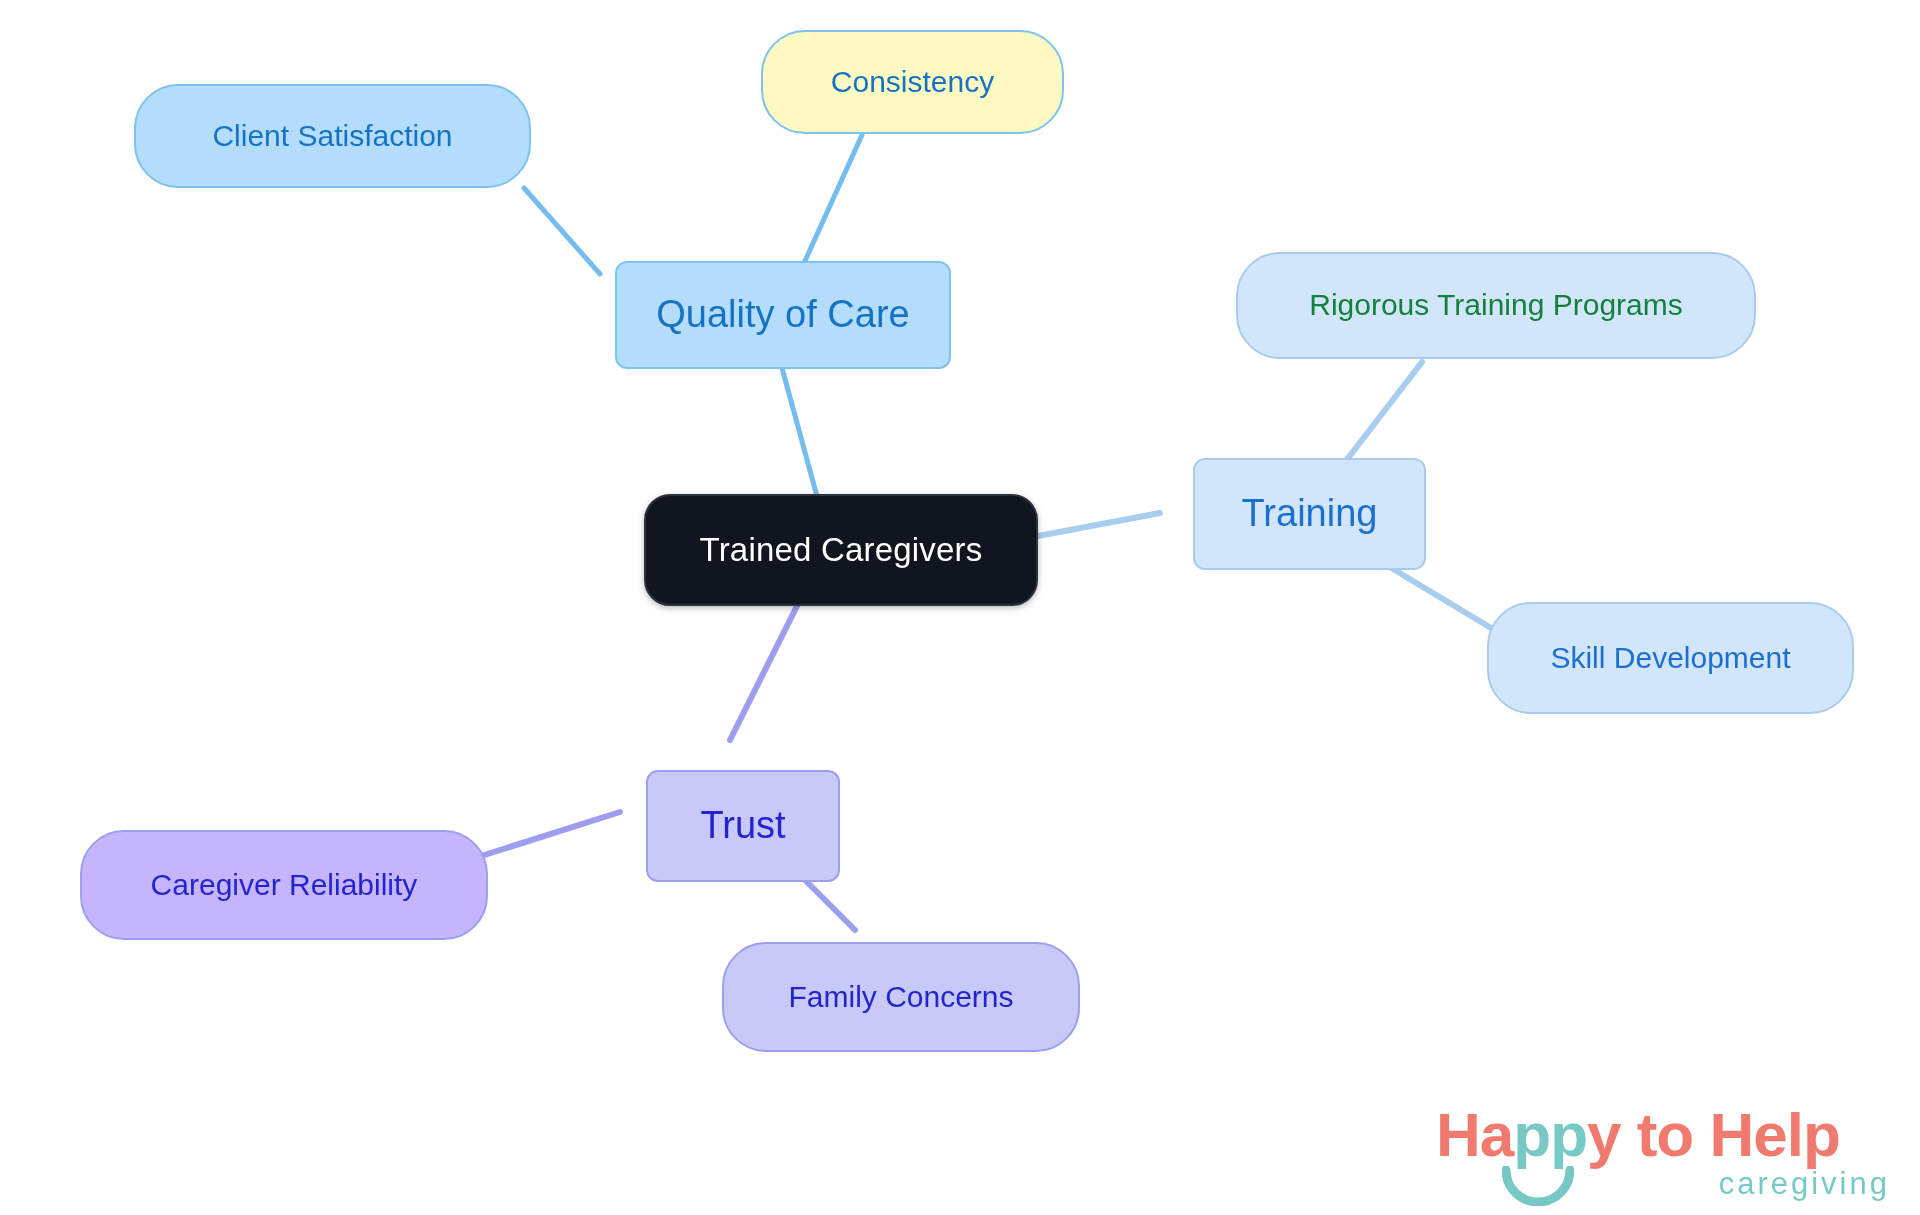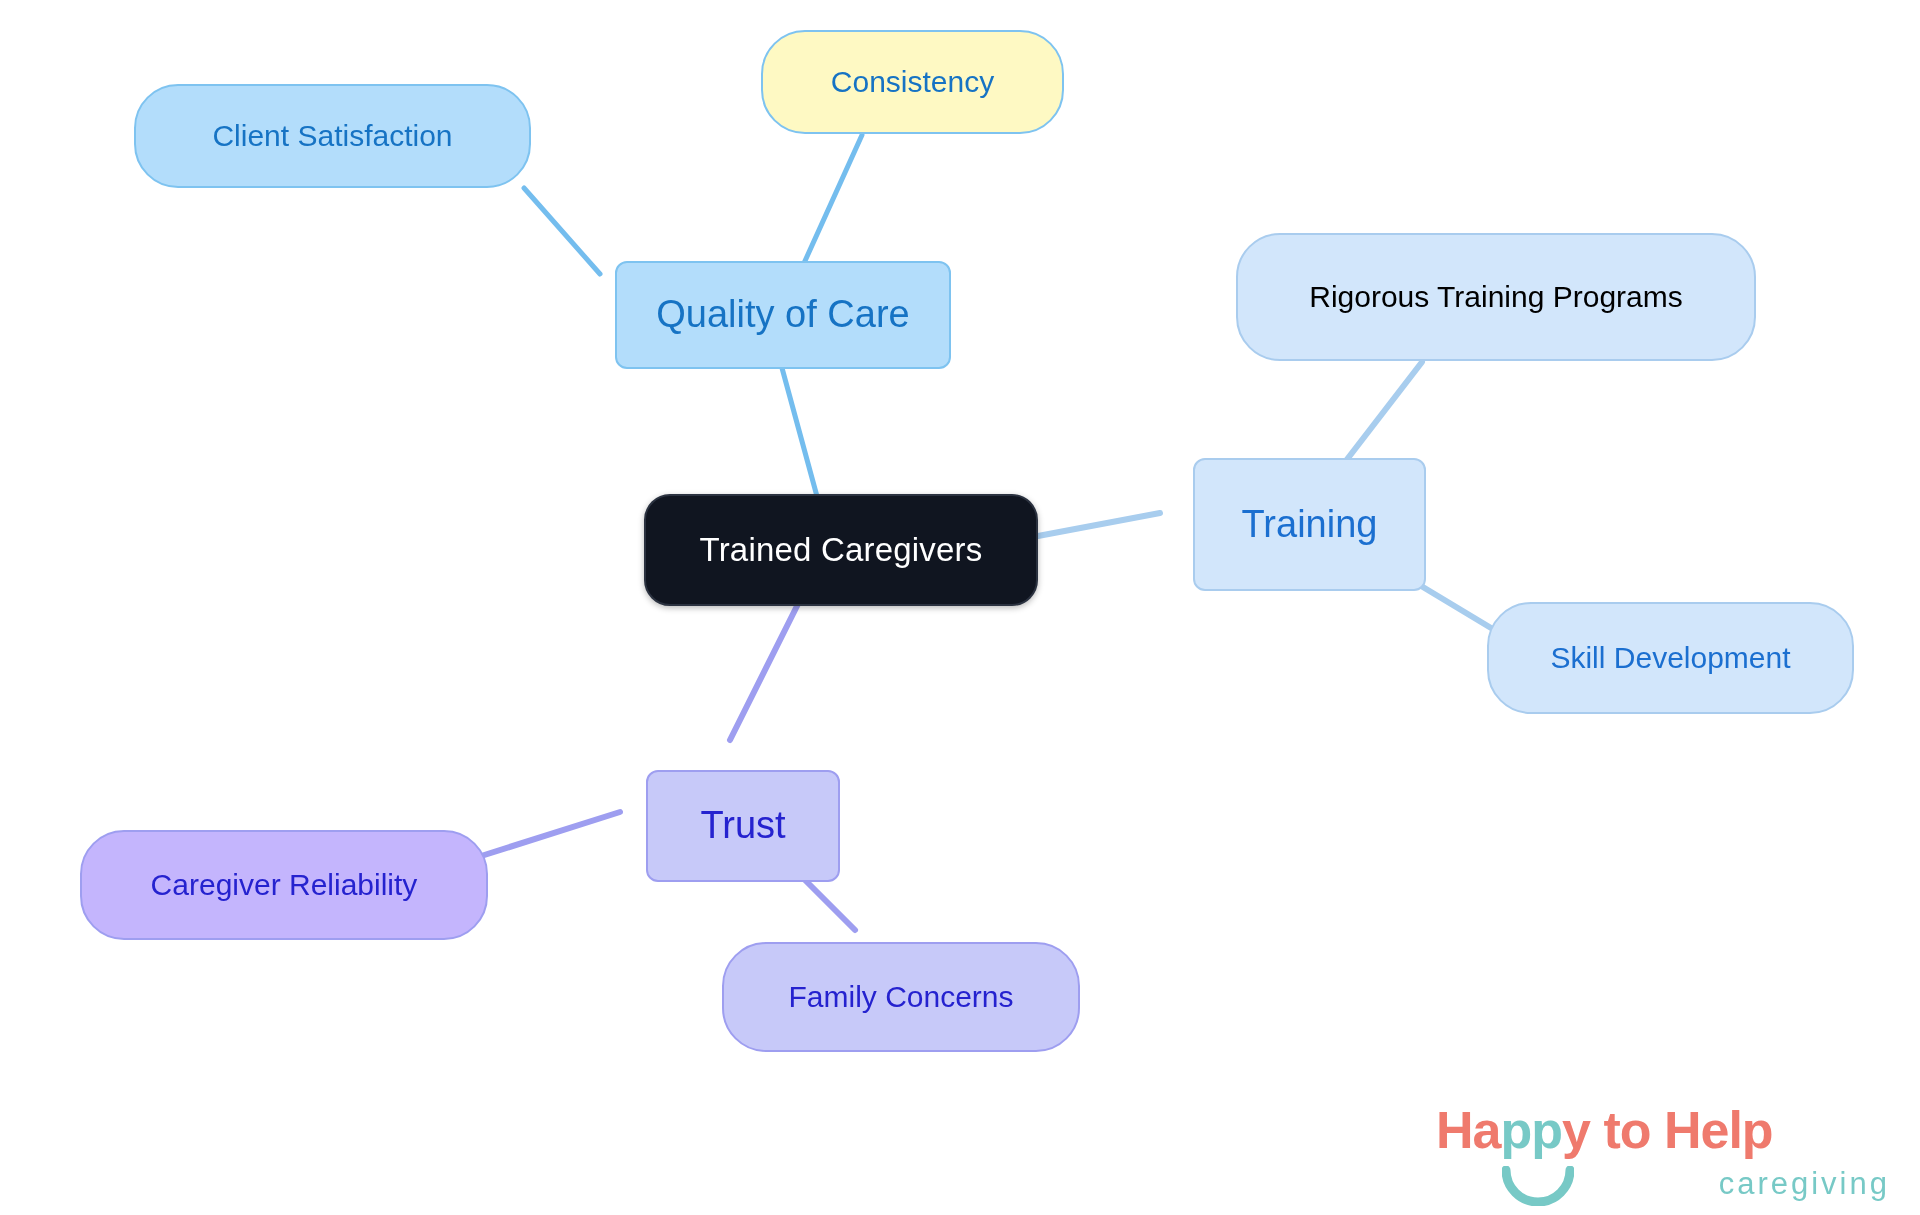--- a/index.html
+++ b/index.html
@@ -61,21 +61,21 @@
     position: absolute;
     left: 1436px;
     top: 1104px;
     width: 460px;
     height: 108px;
   }
   #logo .wordmark {
     position: absolute;
     left: 0;
     top: 0;
-    font-size: 52px;
+    font-size: 62px;
     font-weight: bold;
     letter-spacing: -1px;
     line-height: 1;
     white-space: nowrap;
   }
   #logo .tagline {
     position: absolute;
     right: 6px;
     top: 64px;
     font-size: 31px;
@@ -120,25 +120,25 @@
   </div>
 
   <div class="node node-branch" style="left:583px; top:261px; width:336px; height:108px; background:#b3ddfb; border-color:#7ec3f0; color:#1673c4;">
     <span class="label">Quality of Care</span>
   </div>
 
   <div class="node node-root" style="left:644px; top:494px; width:394px; height:112px; background:#101520; border-color:#2b3240; color:#ffffff;">
     <span class="label">Trained Caregivers</span>
   </div>
 
-  <div class="node node-leaf" style="left:1236px; top:233px; width:520px; height:128px; background:#d2e6fb; border-color:#a9ccee; color:#000000;">
+  <div class="node node-leaf" style="left:1236px; top:252px; width:520px; height:107px; background:#d2e6fb; border-color:#a9ccee; color:#15803d;">
     <span class="label">Rigorous Training Programs</span>
   </div>
 
-  <div class="node node-branch" style="left:1161px; top:458px; width:233px; height:133px; background:#d2e6fb; border-color:#a9ccee; color:#1b6fd0;">
+  <div class="node node-branch" style="left:1161px; top:458px; width:233px; height:112px; background:#d2e6fb; border-color:#a9ccee; color:#1b6fd0;">
     <span class="label">Training</span>
   </div>
 
   <div class="node node-leaf" style="left:1487px; top:602px; width:367px; height:112px; background:#d2e6fb; border-color:#a9ccee; color:#1b6fd0;">
     <span class="label">Skill Development</span>
   </div>
 
   <div class="node node-branch" style="left:614px; top:770px; width:194px; height:112px; background:#c7c9f9; border-color:#9e9ef0; color:#2522cf;">
     <span class="label">Trust</span>
   </div>

